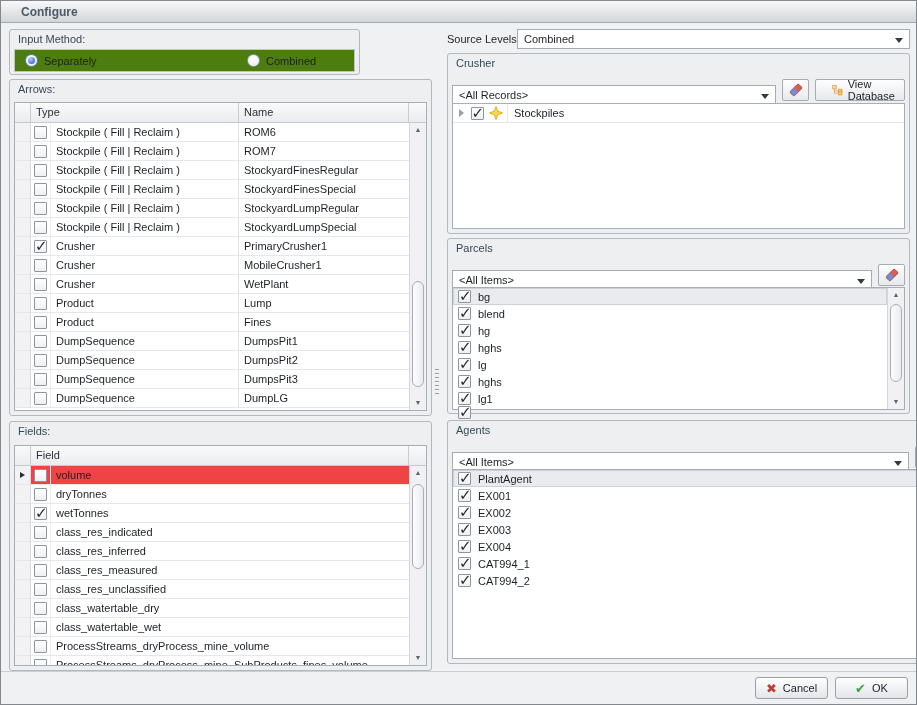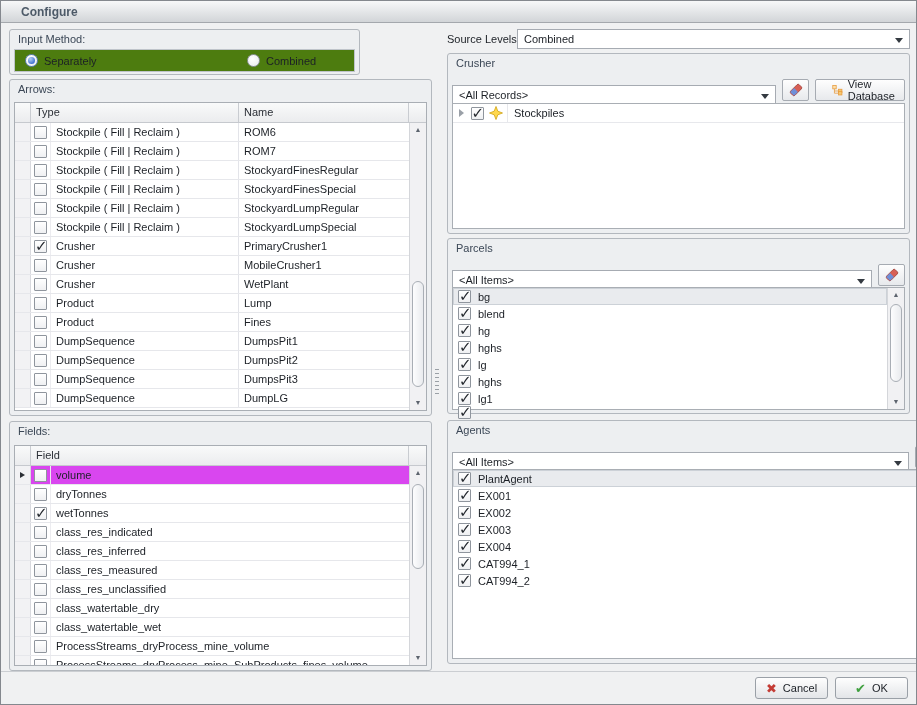--- a/index.html
+++ b/index.html
@@ -55,21 +55,21 @@
     background:linear-gradient(#f9fafa,#ebecee); border-bottom:1px solid #c6c9ce;
     color:#2b2f36;
   }
   .g-hcell { padding:3px 0 0 5px; border-right:1px solid #c9ccd1; }
   .h-ind { width:16px; padding:0; }
   .h-type { width:208px; }
   .h-flex { flex:1; }
   .g-hcap { width:17px; border-right:none; }
   .g-body { position:absolute; top:20px; left:0; right:17px; bottom:0; overflow:hidden; }
   .g-row { display:flex; height:19px; border-bottom:1px solid #e6e7eb; align-items:stretch; background:#fff; }
-  .g-row.selected { background:#d946ef; }
+  .g-row.selected { background:#ef4444; }
   .g-ind { width:16px; background:#f2f2f4; border-right:1px solid #d8d9de; position:relative; }
   .g-row.selected .g-ind::after {
     content:""; position:absolute; left:5px; top:6px;
     border-left:5px solid #2a2e34; border-top:3.5px solid transparent; border-bottom:3.5px solid transparent;
   }
   .g-cbcell { width:20px; display:flex; align-items:center; justify-content:center; border-right:1px solid #ececf0; }
   .g-cell { padding:3px 0 0 5px; white-space:nowrap; overflow:hidden; }
   .c-type { width:188px; border-right:1px solid #e3e4e9; }
   .c-flex { flex:1; }
 

